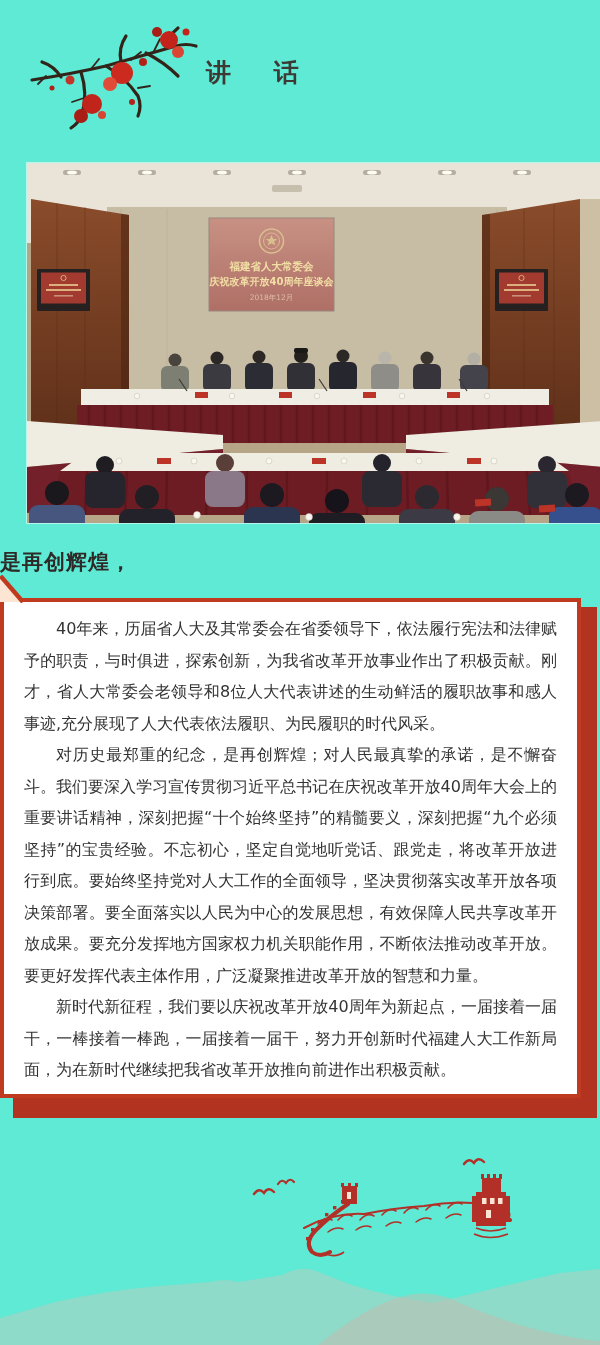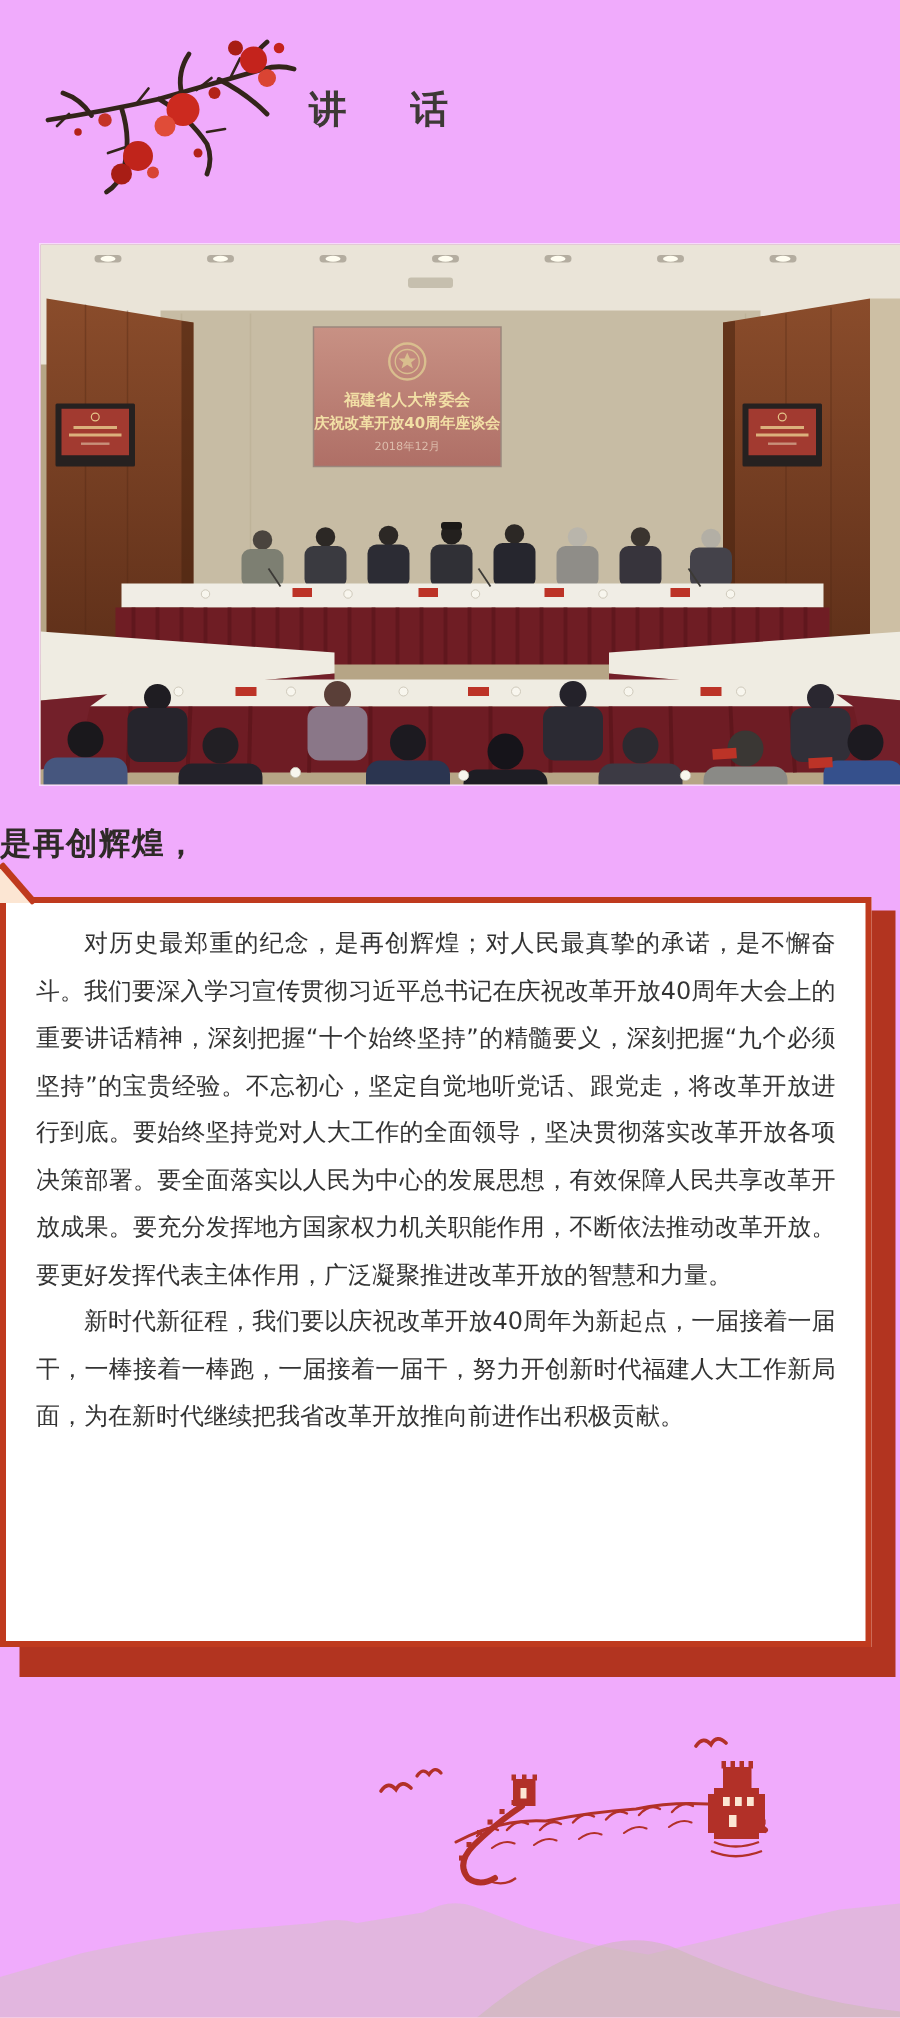--- a/index.html
+++ b/index.html
@@ -1,20 +1,20 @@
 <!DOCTYPE html>
 <html><head>
 <meta charset="utf-8">
 <style>
   * { margin:0; padding:0; box-sizing:border-box; }
   html,body { background:#fce6d3; }
   body { font-family:"DejaVu Sans","Liberation Sans",sans-serif; }
   .page {
     position:relative; width:600px; height:1345px; margin:0 auto;
-    background:#f0abfc; overflow:hidden;
+    background:#5eead4; overflow:hidden;
   }
   .blossom { position:absolute; left:26px; top:18px; width:180px; height:120px; }
   .page-title {
     position:absolute; left:206px; top:56px;
     font-size:25px; font-weight:bold; color:#3d3935; letter-spacing:17px; white-space:nowrap;
   }
   .photo-frame {
     position:absolute; left:27px; top:163px; width:575px; height:360px;
     outline:1px solid rgba(255,255,255,.55); background:#b6a586;
   }
@@ -330,20 +330,21 @@
 
   <div class="attribution">是再创辉煌，</div>
 
   <div class="quote-wrap">
     <div class="quote-shadow"></div>
     <svg class="quote-tail" viewBox="0 0 26 28">
       <polygon points="0,1 23,27 0,27" fill="#fce6d3"></polygon>
       <line x1="0.5" y1="1" x2="23" y2="27" stroke="#bf3a1e" stroke-width="4.5"></line>
     </svg>
     <div class="quote-box">
+      <p>40年来，历届省人大及其常委会在省委领导下，依法履行宪法和法律赋予的职责，与时俱进，探索创新，为我省改革开放事业作出了积极贡献。刚才，省人大常委会老领导和8位人大代表讲述的生动鲜活的履职故事和感人事迹,充分展现了人大代表依法履职、为民履职的时代风采。</p>
       <p>对历史最郑重的纪念，是再创辉煌；对人民最真挚的承诺，是不懈奋斗。我们要深入学习宣传贯彻习近平总书记在庆祝改革开放40周年大会上的重要讲话精神，深刻把握“十个始终坚持”的精髓要义，深刻把握“九个必须坚持”的宝贵经验。不忘初心，坚定自觉地听党话、跟党走，将改革开放进行到底。要始终坚持党对人大工作的全面领导，坚决贯彻落实改革开放各项决策部署。要全面落实以人民为中心的发展思想，有效保障人民共享改革开放成果。要充分发挥地方国家权力机关职能作用，不断依法推动改革开放。要更好发挥代表主体作用，广泛凝聚推进改革开放的智慧和力量。</p>
       <p>新时代新征程，我们要以庆祝改革开放40周年为新起点，一届接着一届干，一棒接着一棒跑，一届接着一届干，努力开创新时代福建人大工作新局面，为在新时代继续把我省改革开放推向前进作出积极贡献。</p>
     </div>
   </div>
 
   <svg class="greatwall" viewBox="0 0 302 100">
     <g stroke="#b23028" fill="none" stroke-linecap="round">
 
       <path d="M16,36 q5,-7 10,-1 q4,-7 10,-1" stroke-width="2.4"></path>
       <path d="M40,26 q4,-6 8,-1 q4,-6 8,-1" stroke-width="2.2"></path>

